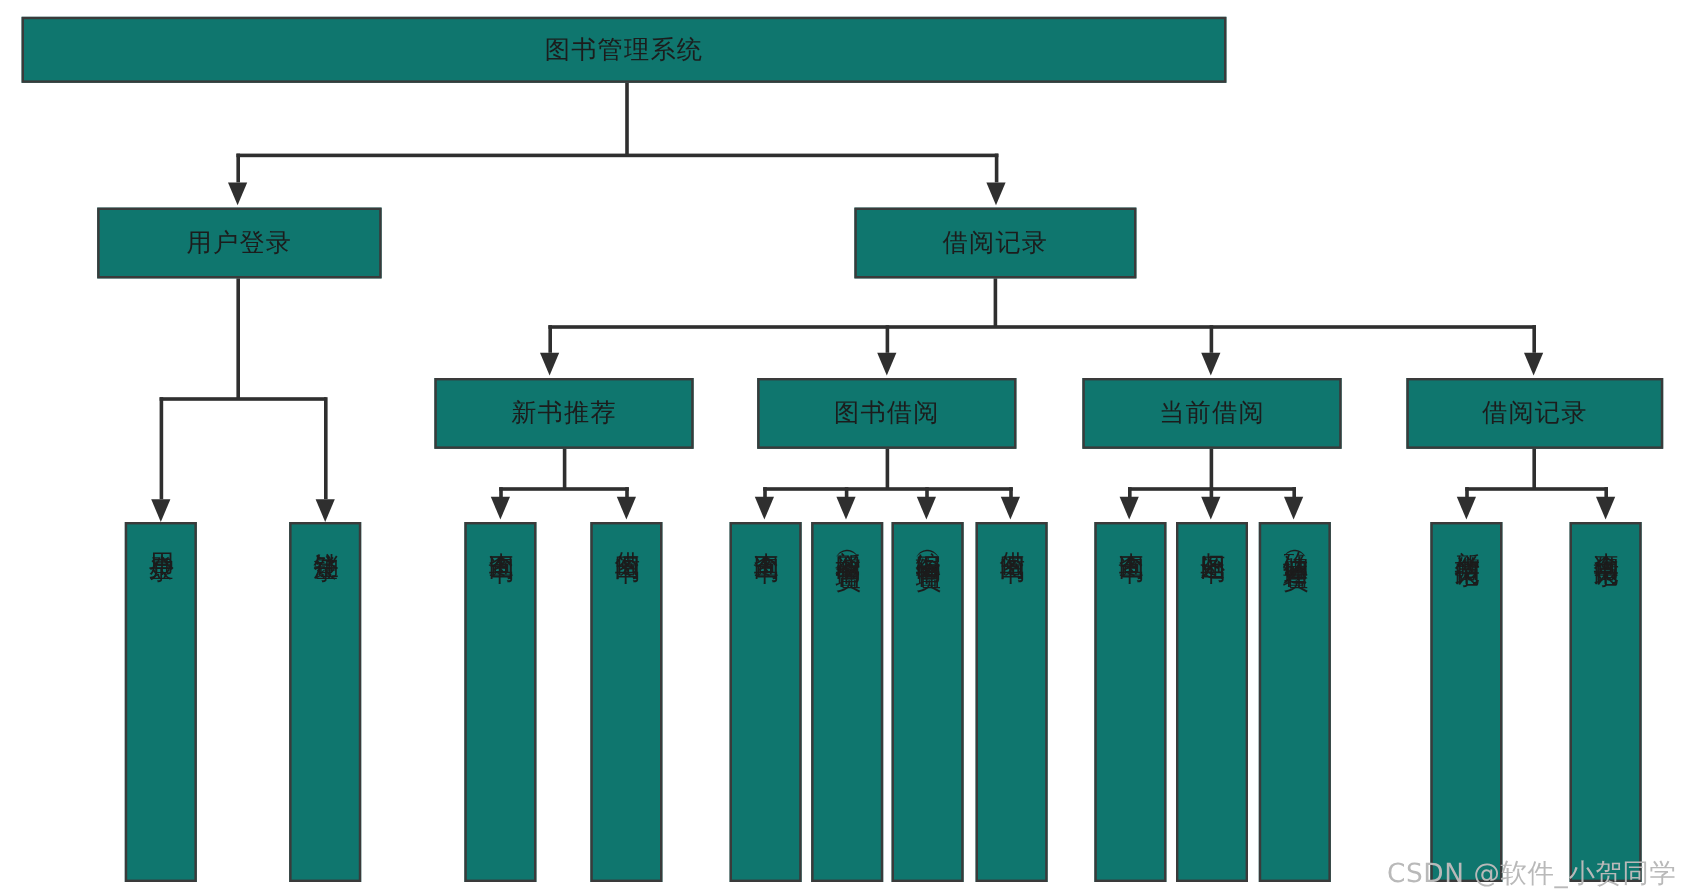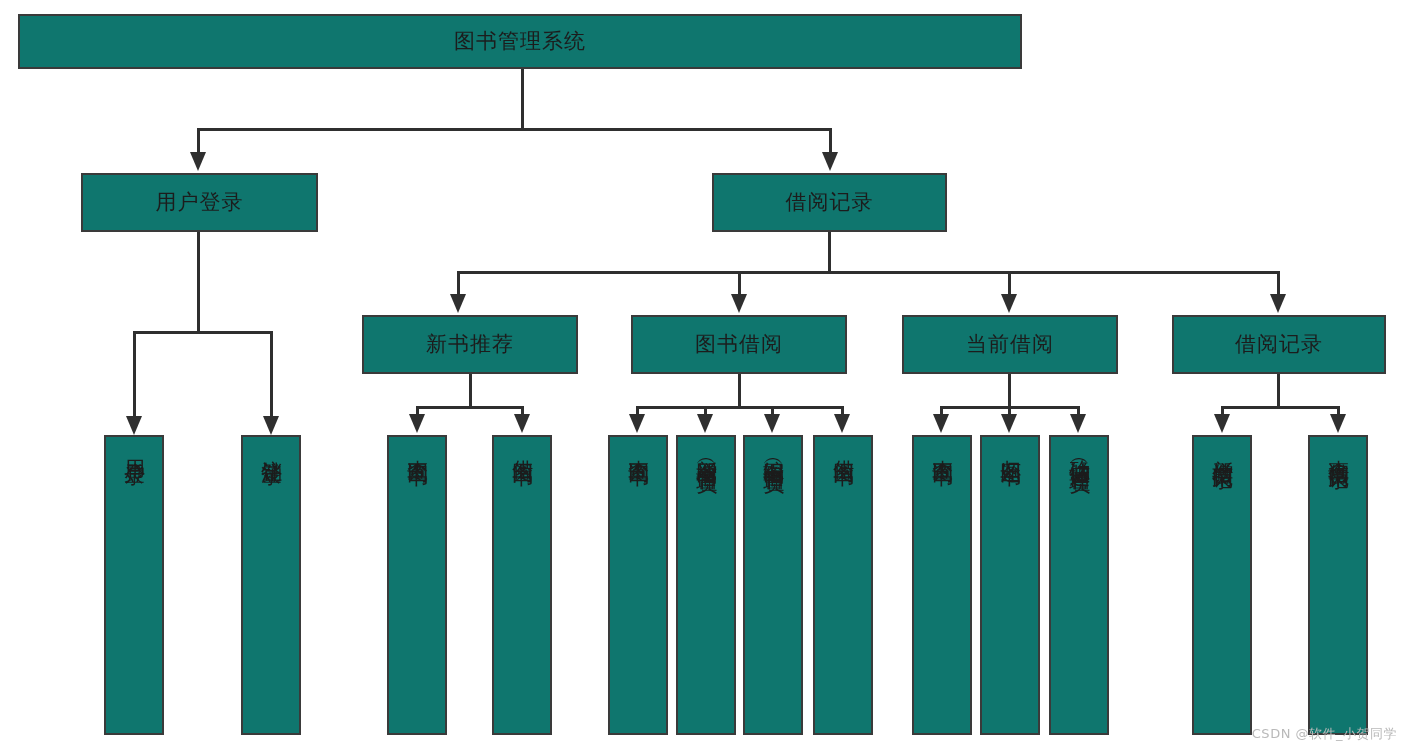--- a/index.html
+++ b/index.html
@@ -61,21 +61,21 @@
     width:0;height:0;
     border-left:8px solid transparent;
     border-right:8px solid transparent;
     border-top:19px solid #2f2f2f;
   }
   
   #watermark{
     position:absolute;
     right:8px;
     bottom:4px;
-    font-size:13px;
+    font-size:22px;
     color:#b9b9b9;
     letter-spacing:0.5px;
     user-select:none;
     pointer-events:none;
   }
 </style>
 </head>
 <body>
 
 <div id="canvas">

